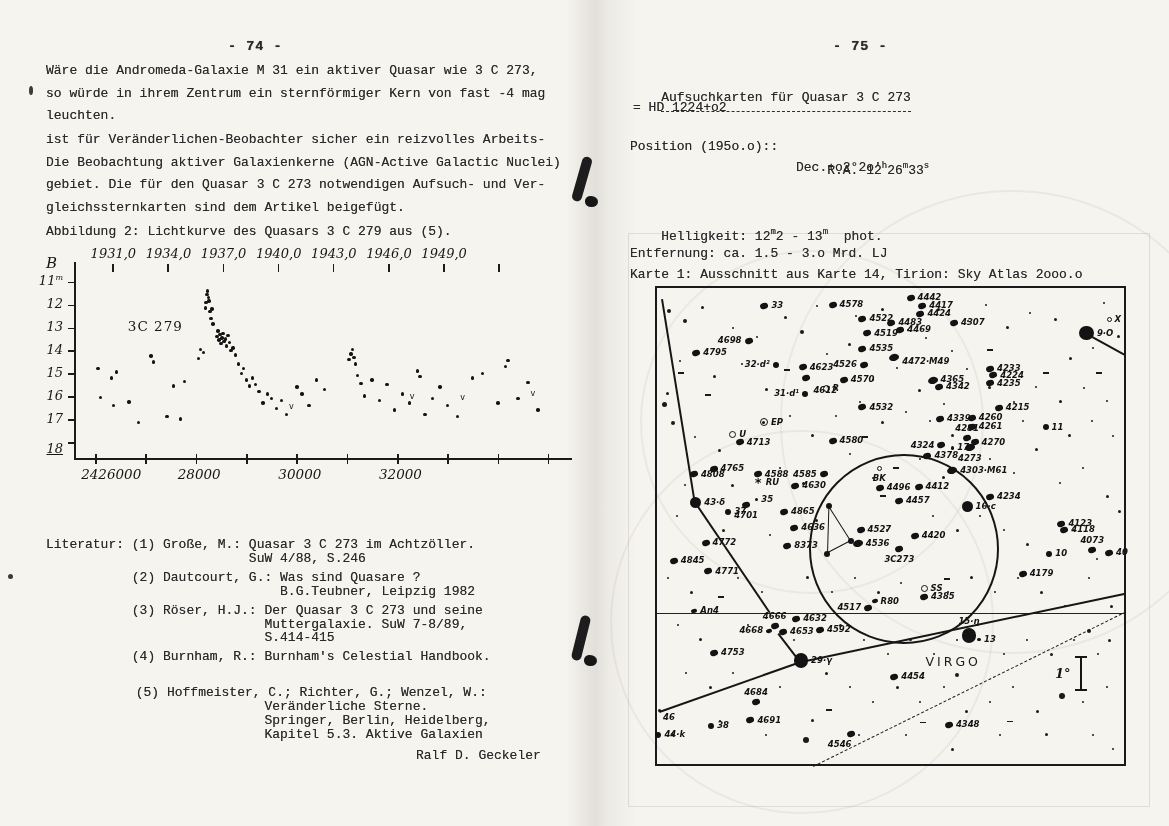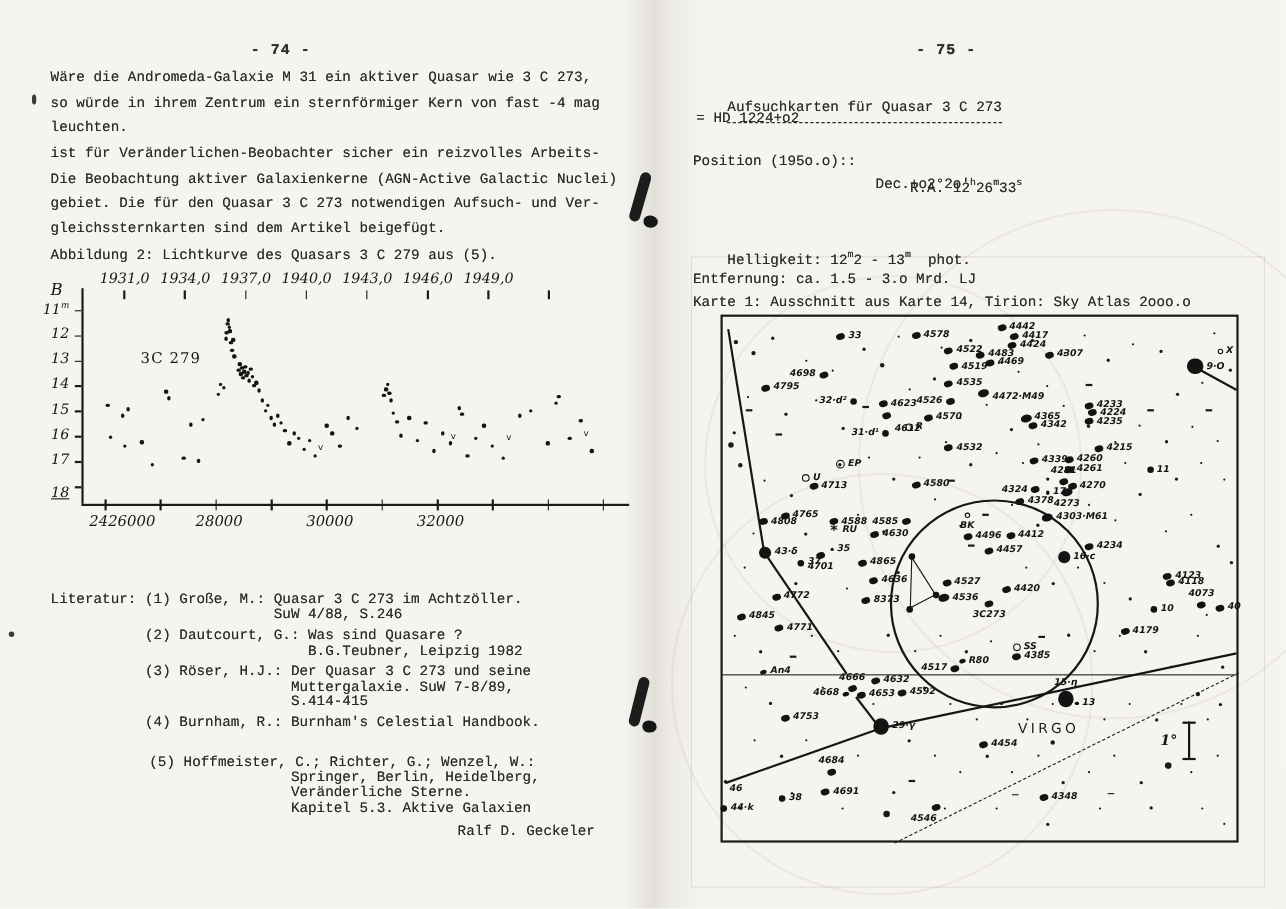--- a/index.html
+++ b/index.html
@@ -208,22 +208,22 @@
   <div id="lit" class="abs" style="left:46px;top:538px;">
       <div class="tw tight">Literatur: (1) Große, M.: Quasar 3 C 273 im Achtzöller.</div>
       <div class="tw tight">                          SuW 4/88, S.246</div>
       <div class="tw tight" style="margin-top: 5px;">           (2) Dautcourt, G.: Was sind Quasare ?</div>
       <div class="tw tight">                              B.G.Teubner, Leipzig 1982</div>
       <div class="tw tight" style="margin-top: 5px;">           (3) Röser, H.J.: Der Quasar 3 C 273 und seine</div>
       <div class="tw tight">                            Muttergalaxie. SuW 7-8/89,</div>
       <div class="tw tight">                            S.414-415</div>
       <div class="tw tight" style="margin-top: 5px;">           (4) Burnham, R.: Burnham's Celestial Handbook.</div>
       <div class="tw tight" style="margin-top: 22px; text-align: center;">           (5) Hoffmeister, C.; Richter, G.; Wenzel, W.:</div>
+      <div class="tw tight">                            Veränderliche Sterne.</div>
       <div class="tw tight">                            Springer, Berlin, Heidelberg,</div>
-      <div class="tw tight">                            Veränderliche Sterne.</div>
       <div class="tw tight">                            Kapitel 5.3. Aktive Galaxien</div>
     </div>
 
   <div class="abs tw" style="left:416px;top:745px;">Ralf D. Geckeler</div>
 
   <div class="abs gutter"></div>
   <div class="abs staple" style="left:577px;top:156px;transform:rotate(16deg);"></div>
   <div class="abs staple-blob" style="left:585px;top:196px;"></div>
   <div class="abs staple" style="left:576px;top:615px;transform:rotate(14deg);"></div>
   <div class="abs staple-blob" style="left:584px;top:655px;"></div>

